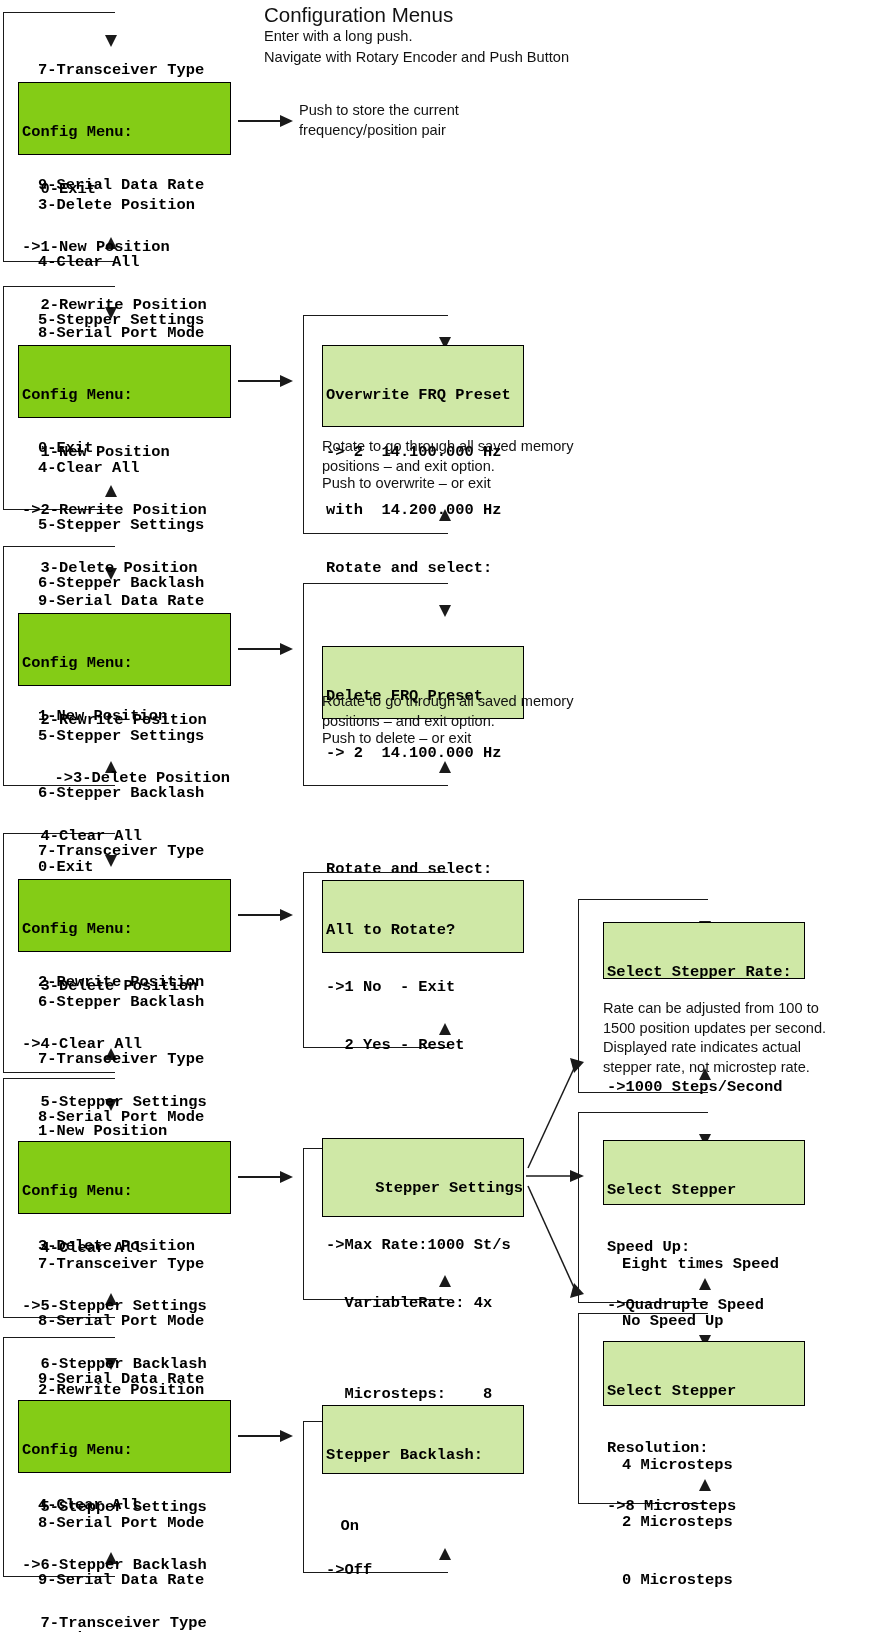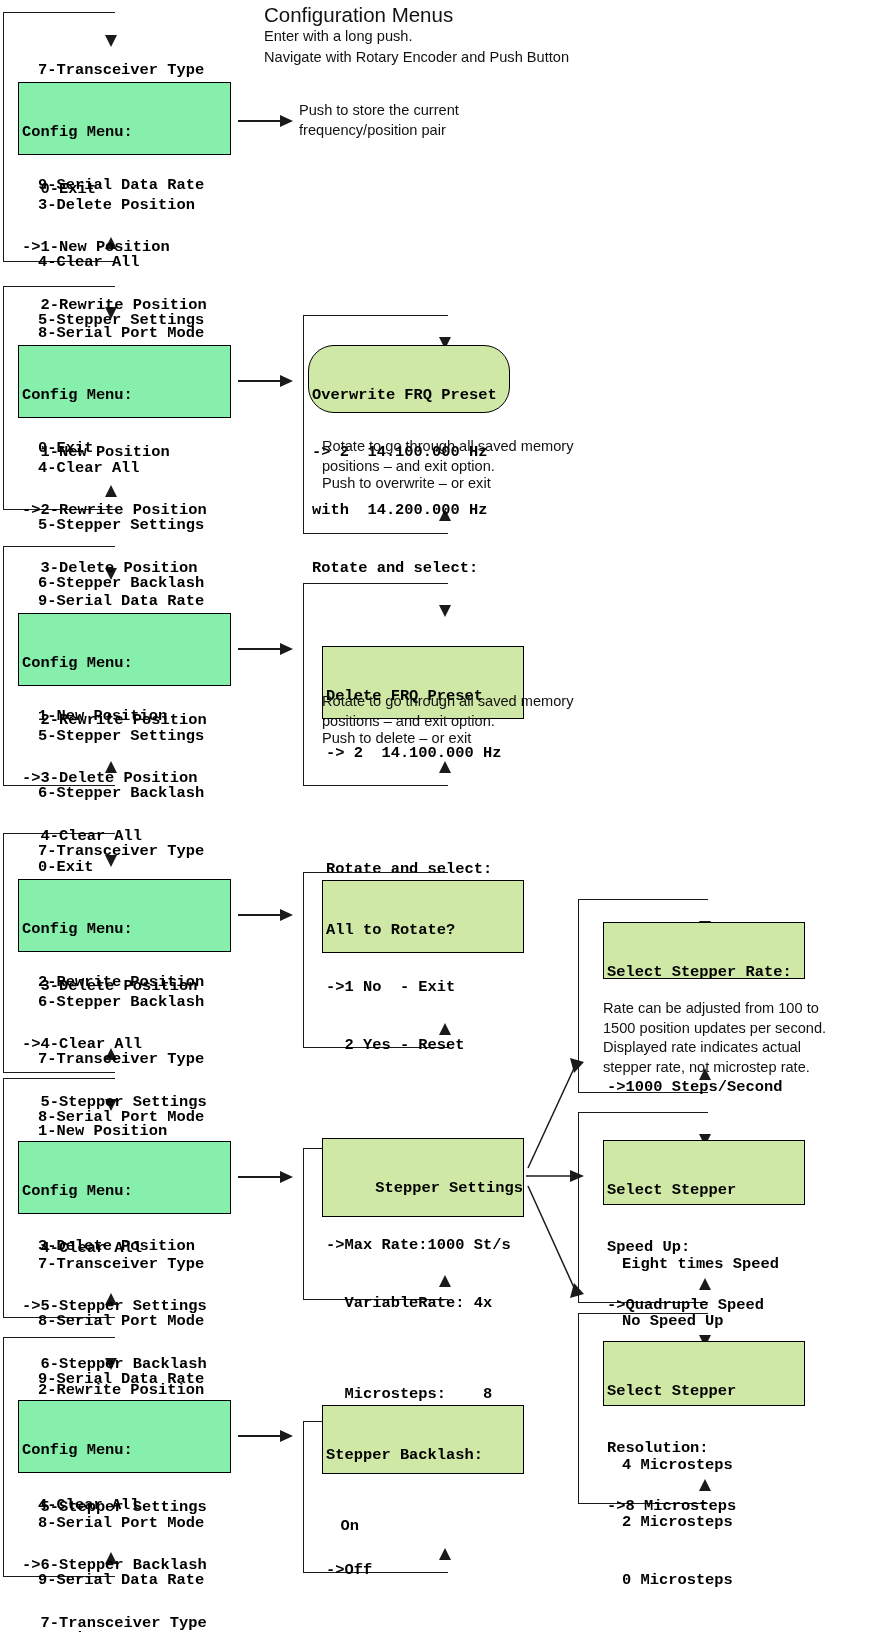--- a/index.html
+++ b/index.html
@@ -15,21 +15,21 @@
   .menulist{position:absolute;}
   .menulist .row{height:19.3px;}
 
   
   .lcd{position:absolute;background:#cfe8a6;border:1.5px solid #000;
        box-sizing:border-box;}
   .lcd .row{height:19.3px;}
   .lcdpad{padding:1px 0 1px 0;}
 
   
-  .hl{position:absolute;background:#86efac;border:1.5px solid #000;
+  .hl{position:absolute;background:#84cc16;border:1.5px solid #000;
       box-sizing:border-box;z-index:1;}
   .hl .row{height:19.3px;}
 
   
   .cap{position:absolute;font-family:"Liberation Sans",sans-serif;
        font-size:14.6px;line-height:19.5px;color:#111;white-space:pre-line;}
   .title{position:absolute;font-family:"Liberation Sans",sans-serif;
          font-size:20.5px;color:#111;}
 
   
@@ -113,21 +113,21 @@
   </svg>
 
   <div class="loopbox" style="left:303px;top:315px;width:145px;height:219px;border-right:none;"></div>
   <svg class="arrow" style="left:439px;top:322px;width:14px;height:28px;">
     <polygon points="0,15 12,15 6,27" fill="#1a1a1a"></polygon>
   </svg>
   <svg class="arrow" style="left:439px;top:508px;width:14px;height:28px;">
     <polygon points="0,13 12,13 6,1" fill="#1a1a1a"></polygon>
   </svg>
 
-  <div class="lcd mono lcdpad" style="left:308px;top:345px;width:202px;height:68px;border-radius:26px;">
+  <div class="lcd mono lcdpad" style="left:322px;top:345px;width:202px;height:82px;">
     <div class="row" style="padding-left:3px;">Overwrite FRQ Preset</div>
     <div class="row" style="padding-left:3px;">-&gt; 2  14.100.000 Hz</div>
     <div class="row" style="padding-left:3px;">with  14.200.000 Hz</div>
     <div class="row" style="padding-left:3px;">Rotate and select:</div>
   </div>
   <div class="cap" style="left:322px;top:437px;">Rotate to go through all saved memory
 positions – and exit option.</div>
   <div class="cap" style="left:322px;top:474px;">Push to overwrite – or exit</div>
 
   <div class="loopbox" style="left:3px;top:546px;width:112px;height:240px;border-right:none;"></div>
@@ -139,21 +139,21 @@
   </svg>
 
   <div class="menulist mono" style="left:38px;top:553px;">
     <div class="row">9-Serial Data Rate</div>
     <div class="row">0-Exit</div>
     <div class="row">1-New Position</div>
   </div>
   <div class="hl mono lcdpad" style="left:18px;top:613px;width:213px;height:73px;">
     <div class="row" style="padding-left:3px;">Config Menu:</div>
     <div class="row" style="padding-left:3px;">  2-Rewrite Position</div>
-    <div class="row" style="padding-left:3px;">-&gt;3-Delete Position</div>
+    <div class="row" style="padding-left:3px;text-align:right;">-&gt;3-Delete Position</div>
     <div class="row" style="padding-left:3px;">  4-Clear All</div>
   </div>
   <div class="menulist mono" style="left:38px;top:688px;">
     <div class="row">5-Stepper Settings</div>
     <div class="row">6-Stepper Backlash</div>
     <div class="row">7-Transceiver Type</div>
     <div class="row">8-Serial Port Mode</div>
   </div>
 
   <div class="ln lnh" style="left:238px;top:648px;width:44px;"></div>

